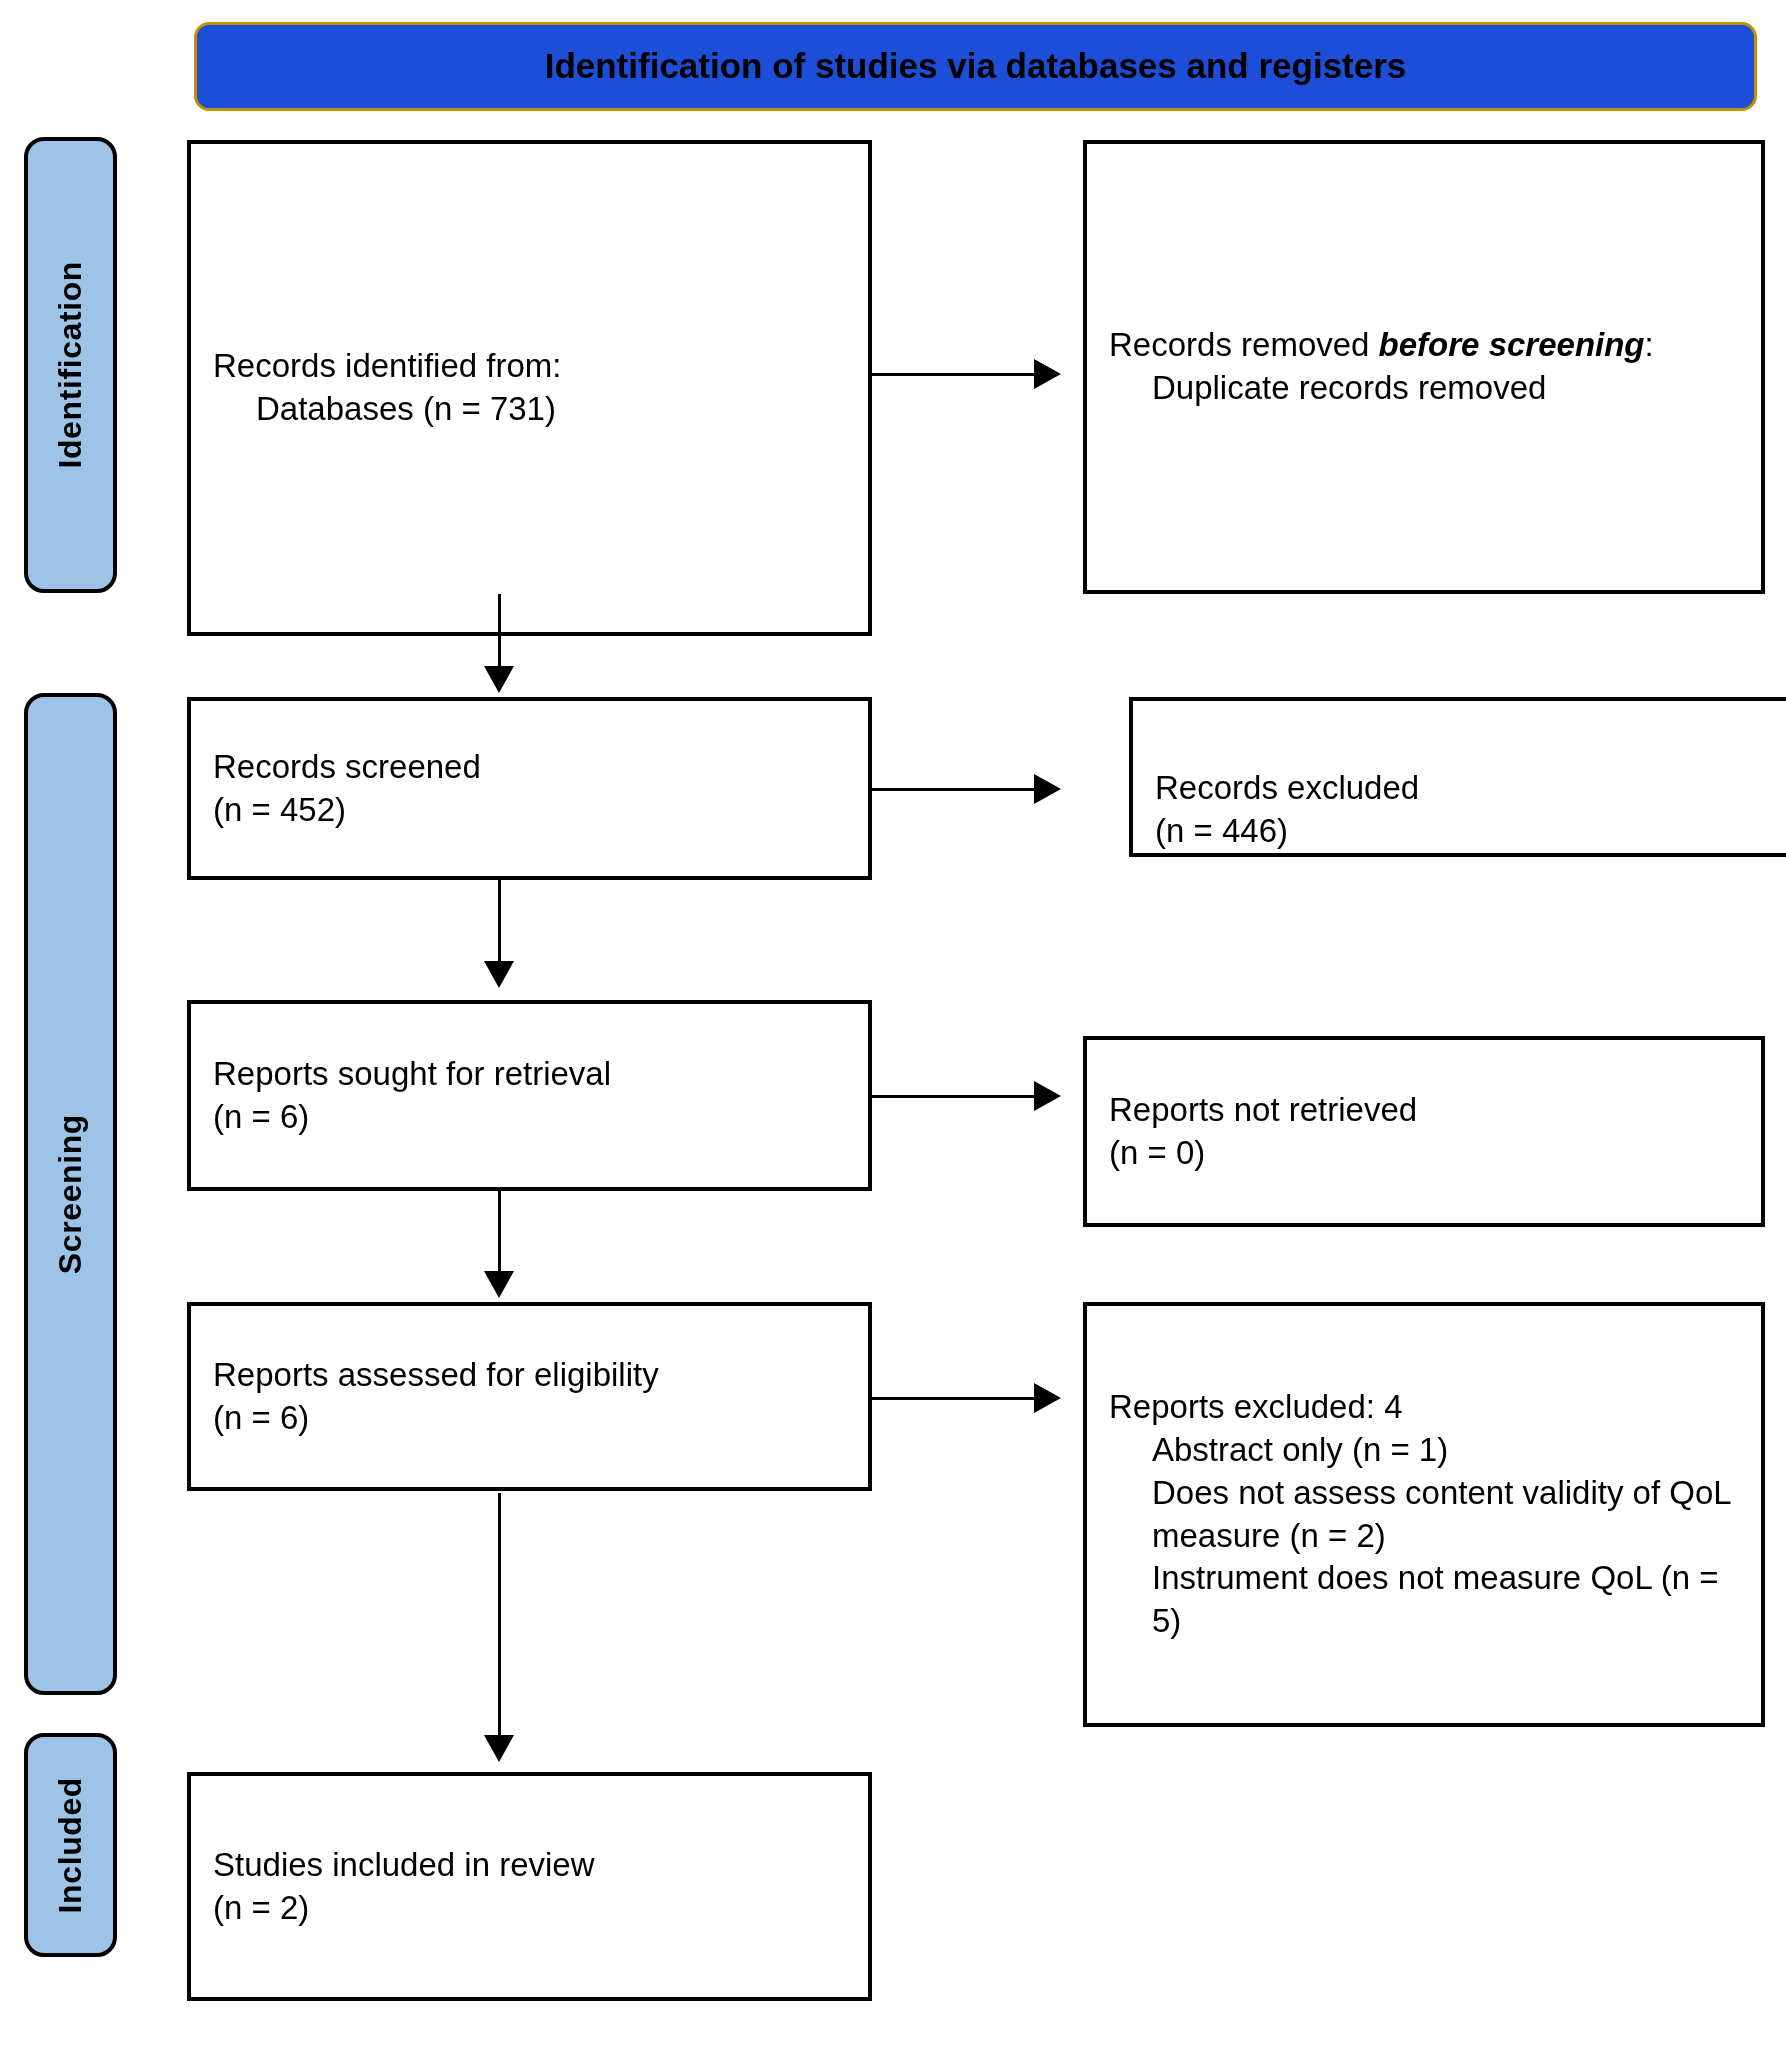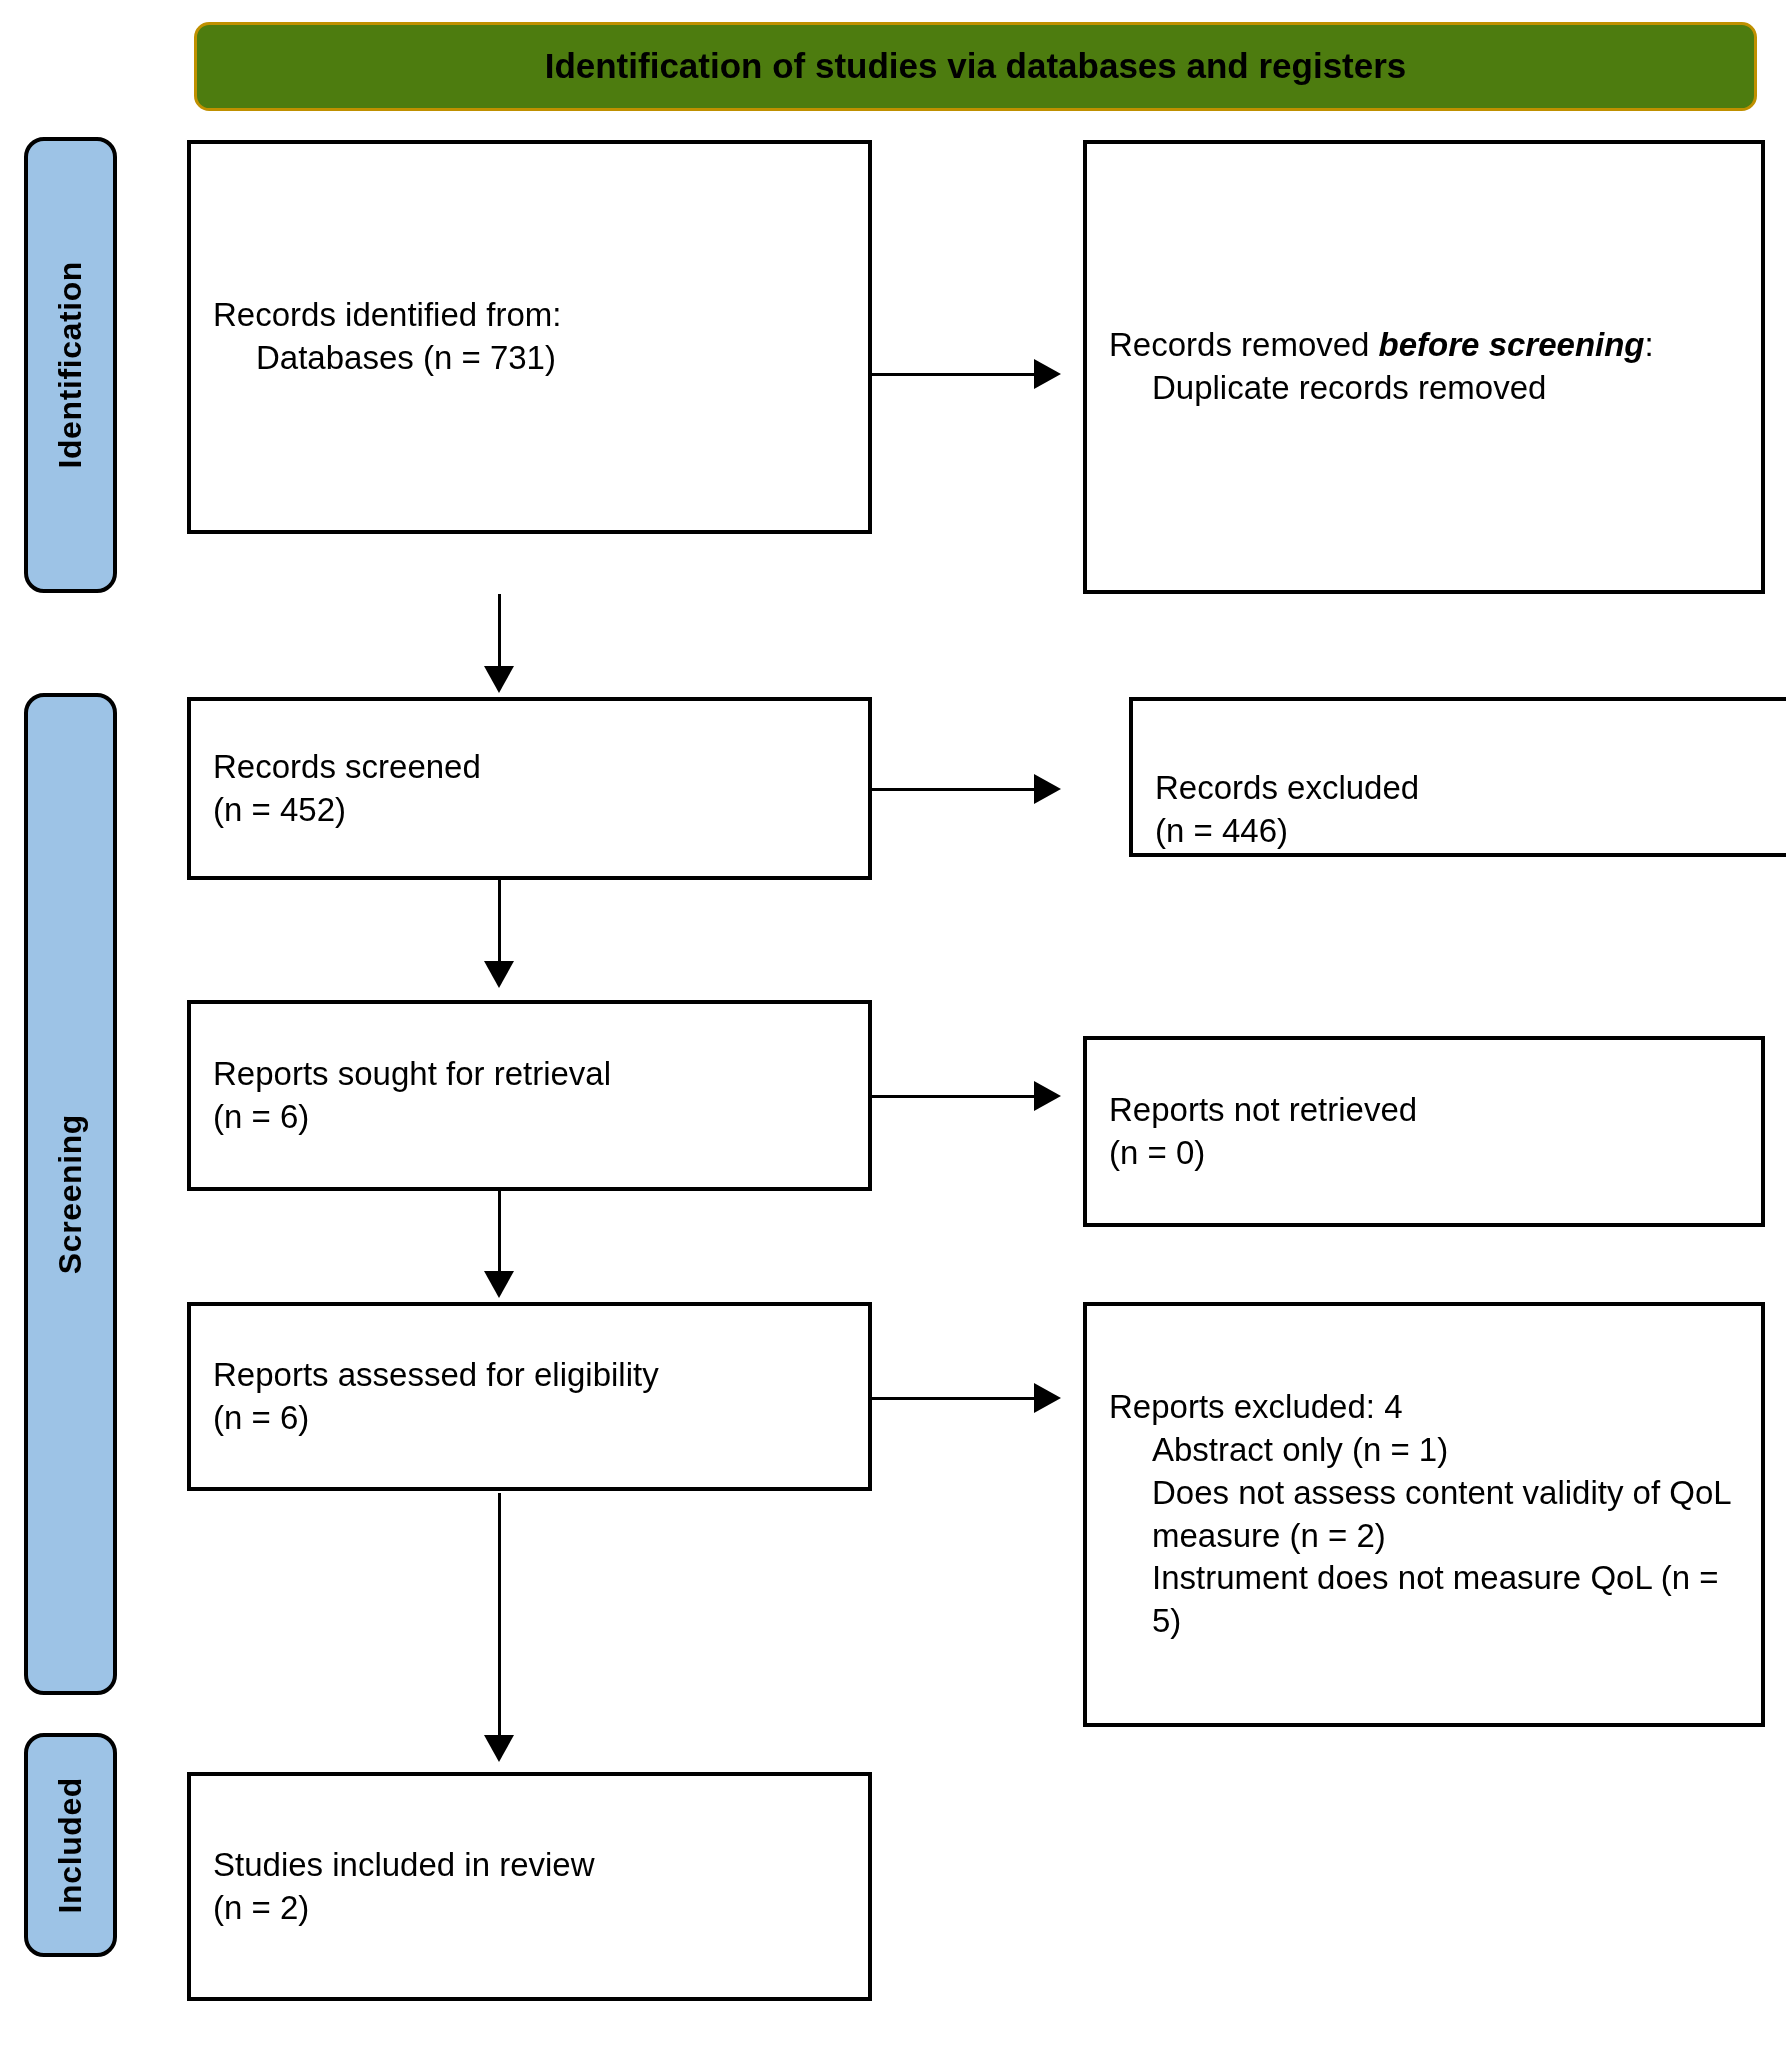--- a/index.html
+++ b/index.html
@@ -2,21 +2,21 @@
 <html style="font-size:9.4px"><head>
 <meta charset="utf-8">
 <style>
   html,body{margin:0;padding:0;background:#ffffff;}
   body{font-family:"Liberation Sans","DejaVu Sans",sans-serif;}
   #canvas{position:relative;width:1787px;height:2046px;background:#ffffff;overflow:hidden;}
 
   .banner{
     position:absolute;
     left:194px; top:22px; width:1563px; height:89px;
-    background:#4d7c0f;
+    background:#1d4ed8;
     border:3.5px solid #BF9000;
     border-radius:15.3px;
     box-sizing:border-box;
     display:flex; align-items:center; justify-content:center;
   }
   .banner-text{
     font-size:35px; font-weight:bold; color:#000000;
     letter-spacing:0px; text-align:center; line-height:1.1;
   }
 
@@ -80,21 +80,21 @@
   </div>
 
   <div class="pill" style="top:693px;height:1002px;">
     <span class="pill-text">Screening</span>
   </div>
 
   <div class="pill" style="top:1733px;height:224px;">
     <span class="pill-text">Included</span>
   </div>
 
-  <div class="nodebox" style="left:187px;top:140px;width:685px;height:394px;">
+  <div class="nodebox" style="left:187px;top:140px;width:685px;height:496px;">
     <div class="txt">
       <span>Records identified from:</span><br>
       <span class="indent">Databases (n = 731)</span>
     </div>
   </div>
 
   <div class="nodebox" style="left:1083px;top:140px;width:682px;height:454px;">
     <div class="txt">
       <span>Records removed </span><span class="bi">before screening</span><span>:</span><br>
       <span class="indent">Duplicate records removed</span>

